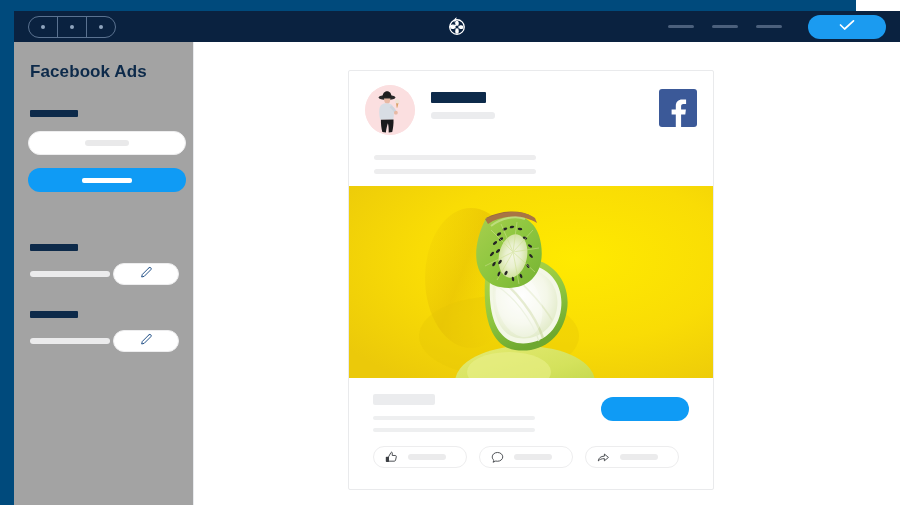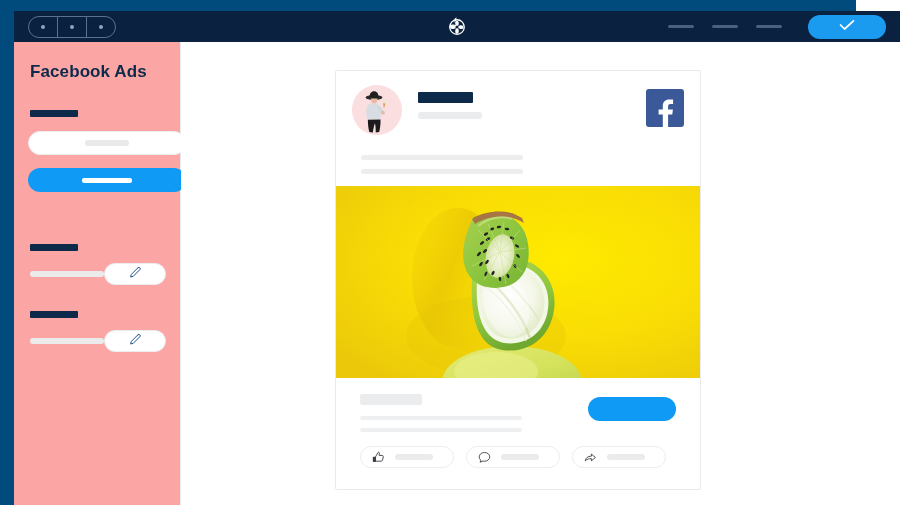--- a/index.html
+++ b/index.html
@@ -109,25 +109,25 @@
   .body-area {
     position: absolute;
     left: 14px; top: 42px;
     width: 886px; height: 463px;
     background: #ffffff;
     display: flex;
   }
 
   
   .sidebar {
-    width: 167px;
+    width: 180px;
     height: 100%;
     border-right: 1px solid #e8eaed;
     padding: 20px 14px 0 14px;
-    background: #fca5a5;
+    background: #a3a3a3;
     position: relative;
   }
 
   .panel-title {
     font-size: 17px;
     font-weight: bold;
     color: #0d2a4a;
     letter-spacing: .1px;
     margin-bottom: 28px;
     padding-left: 2px;

